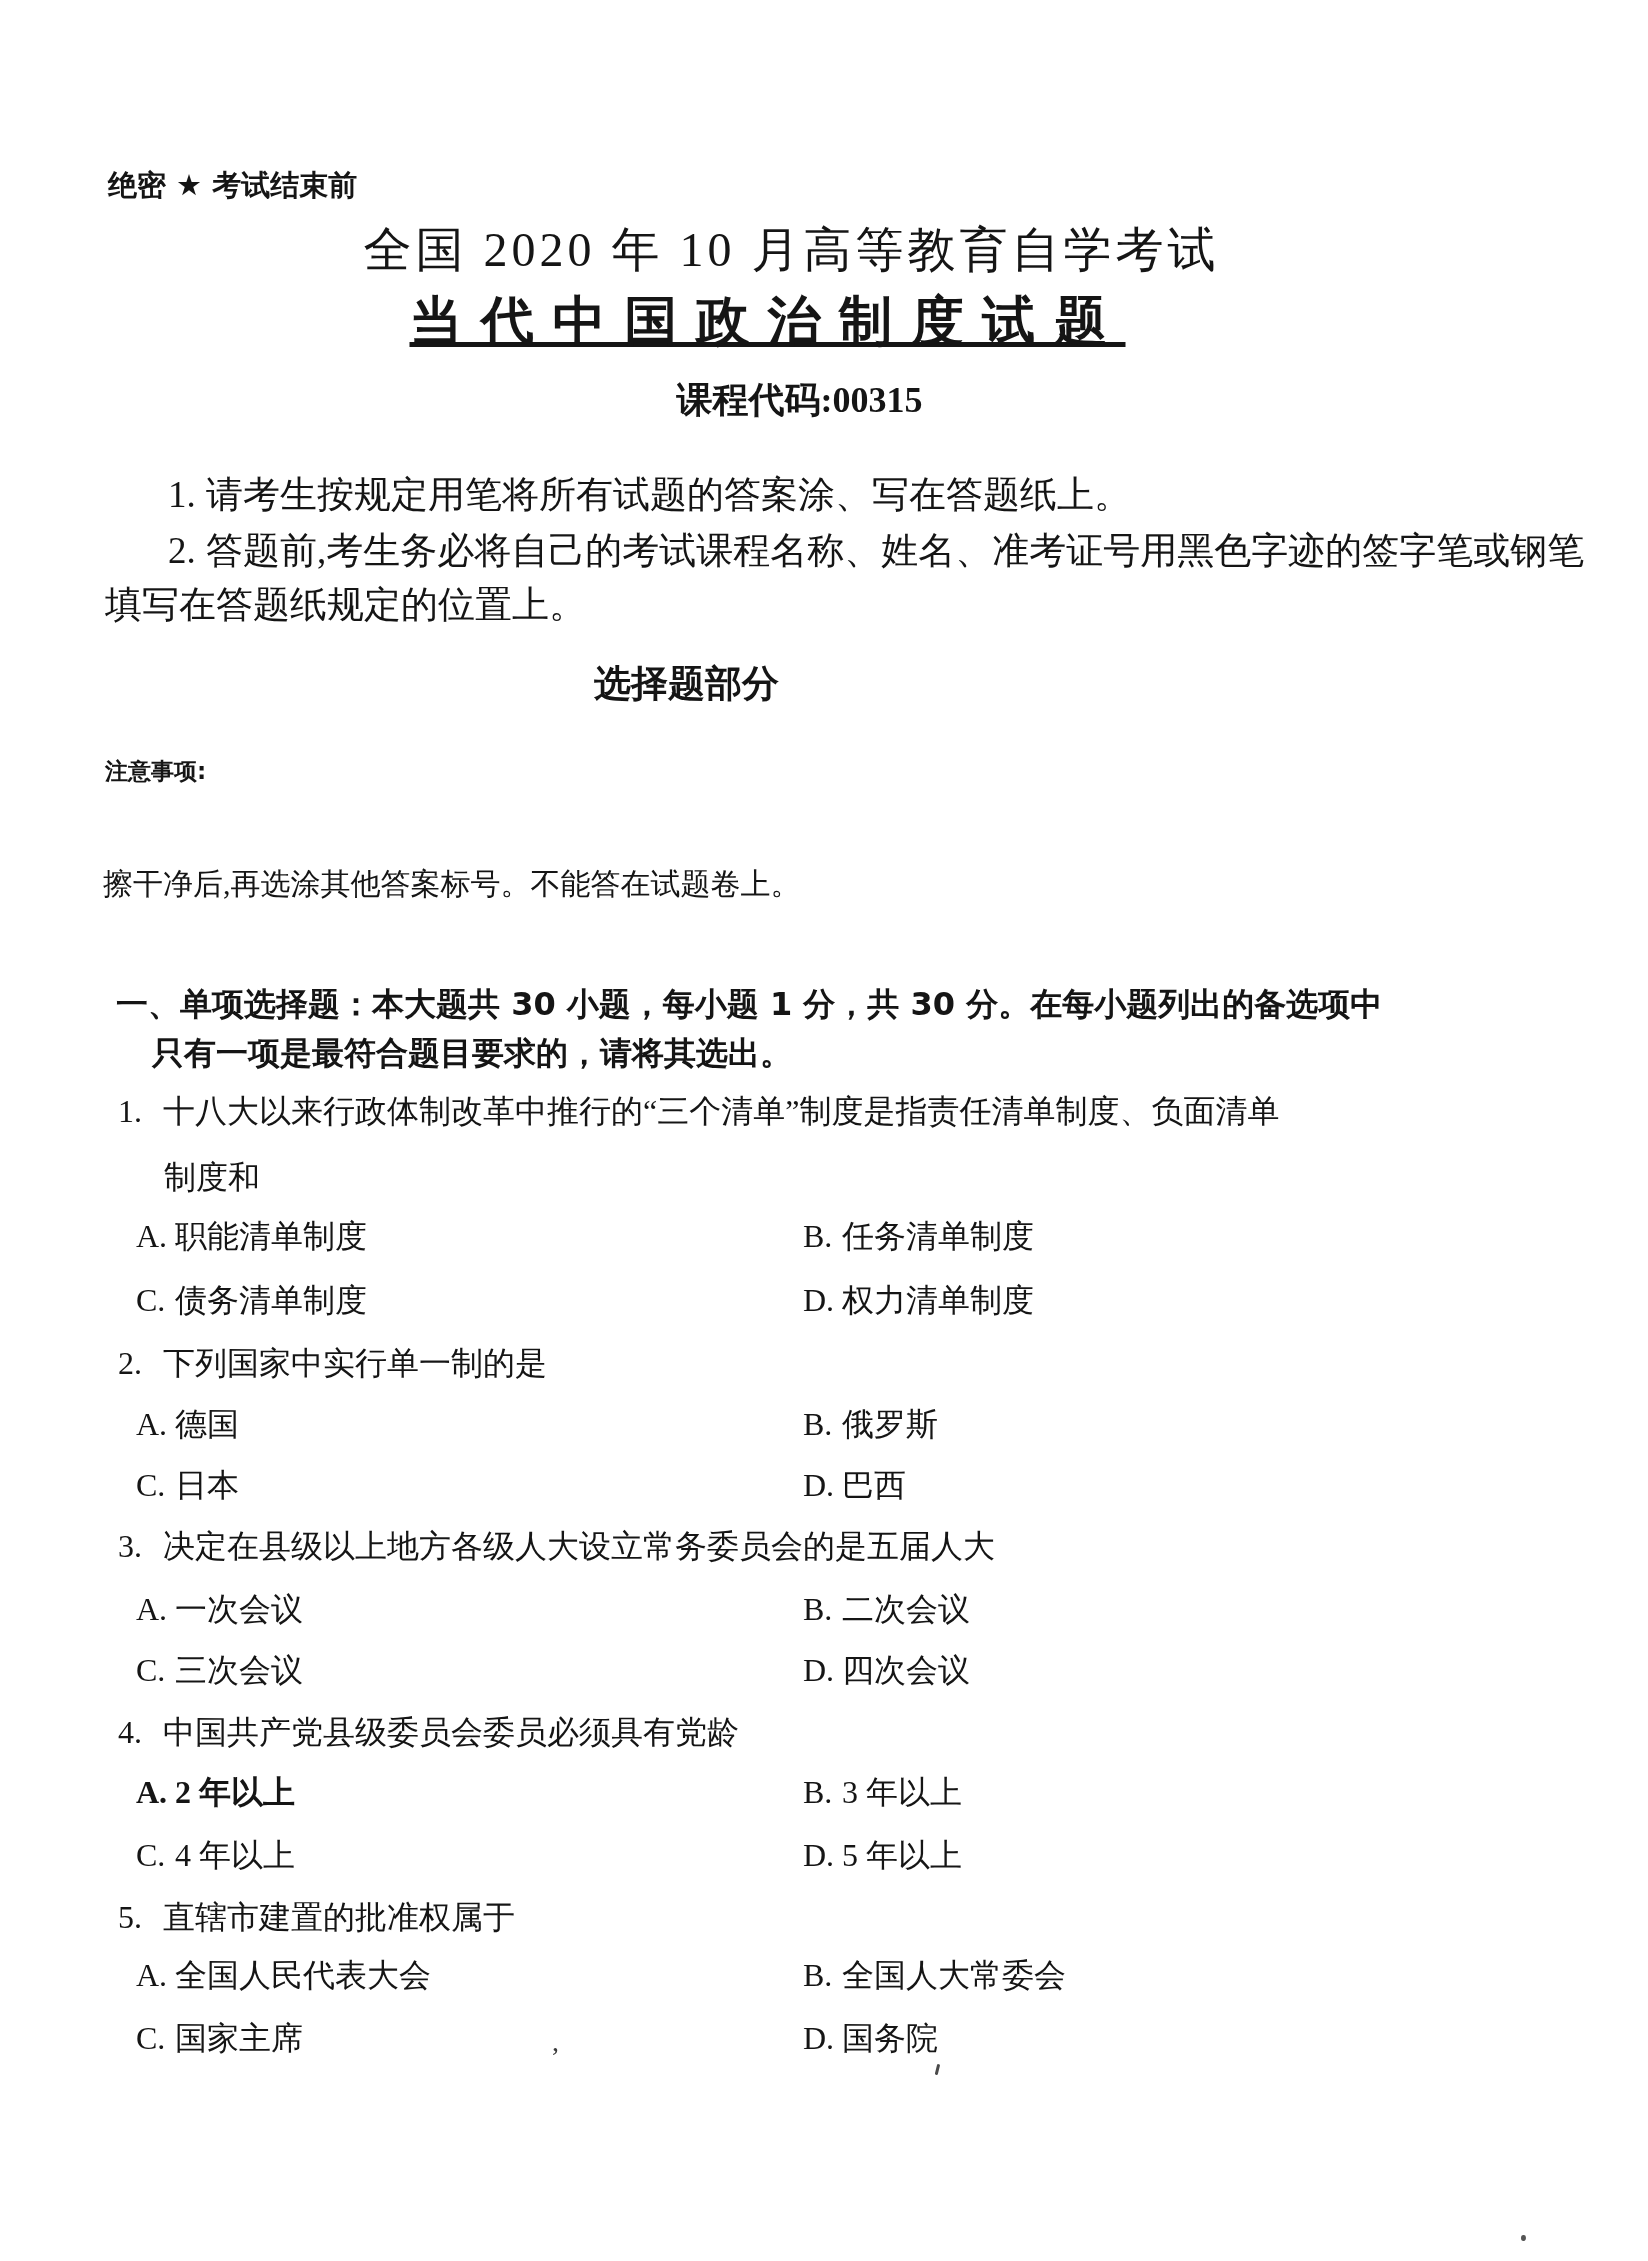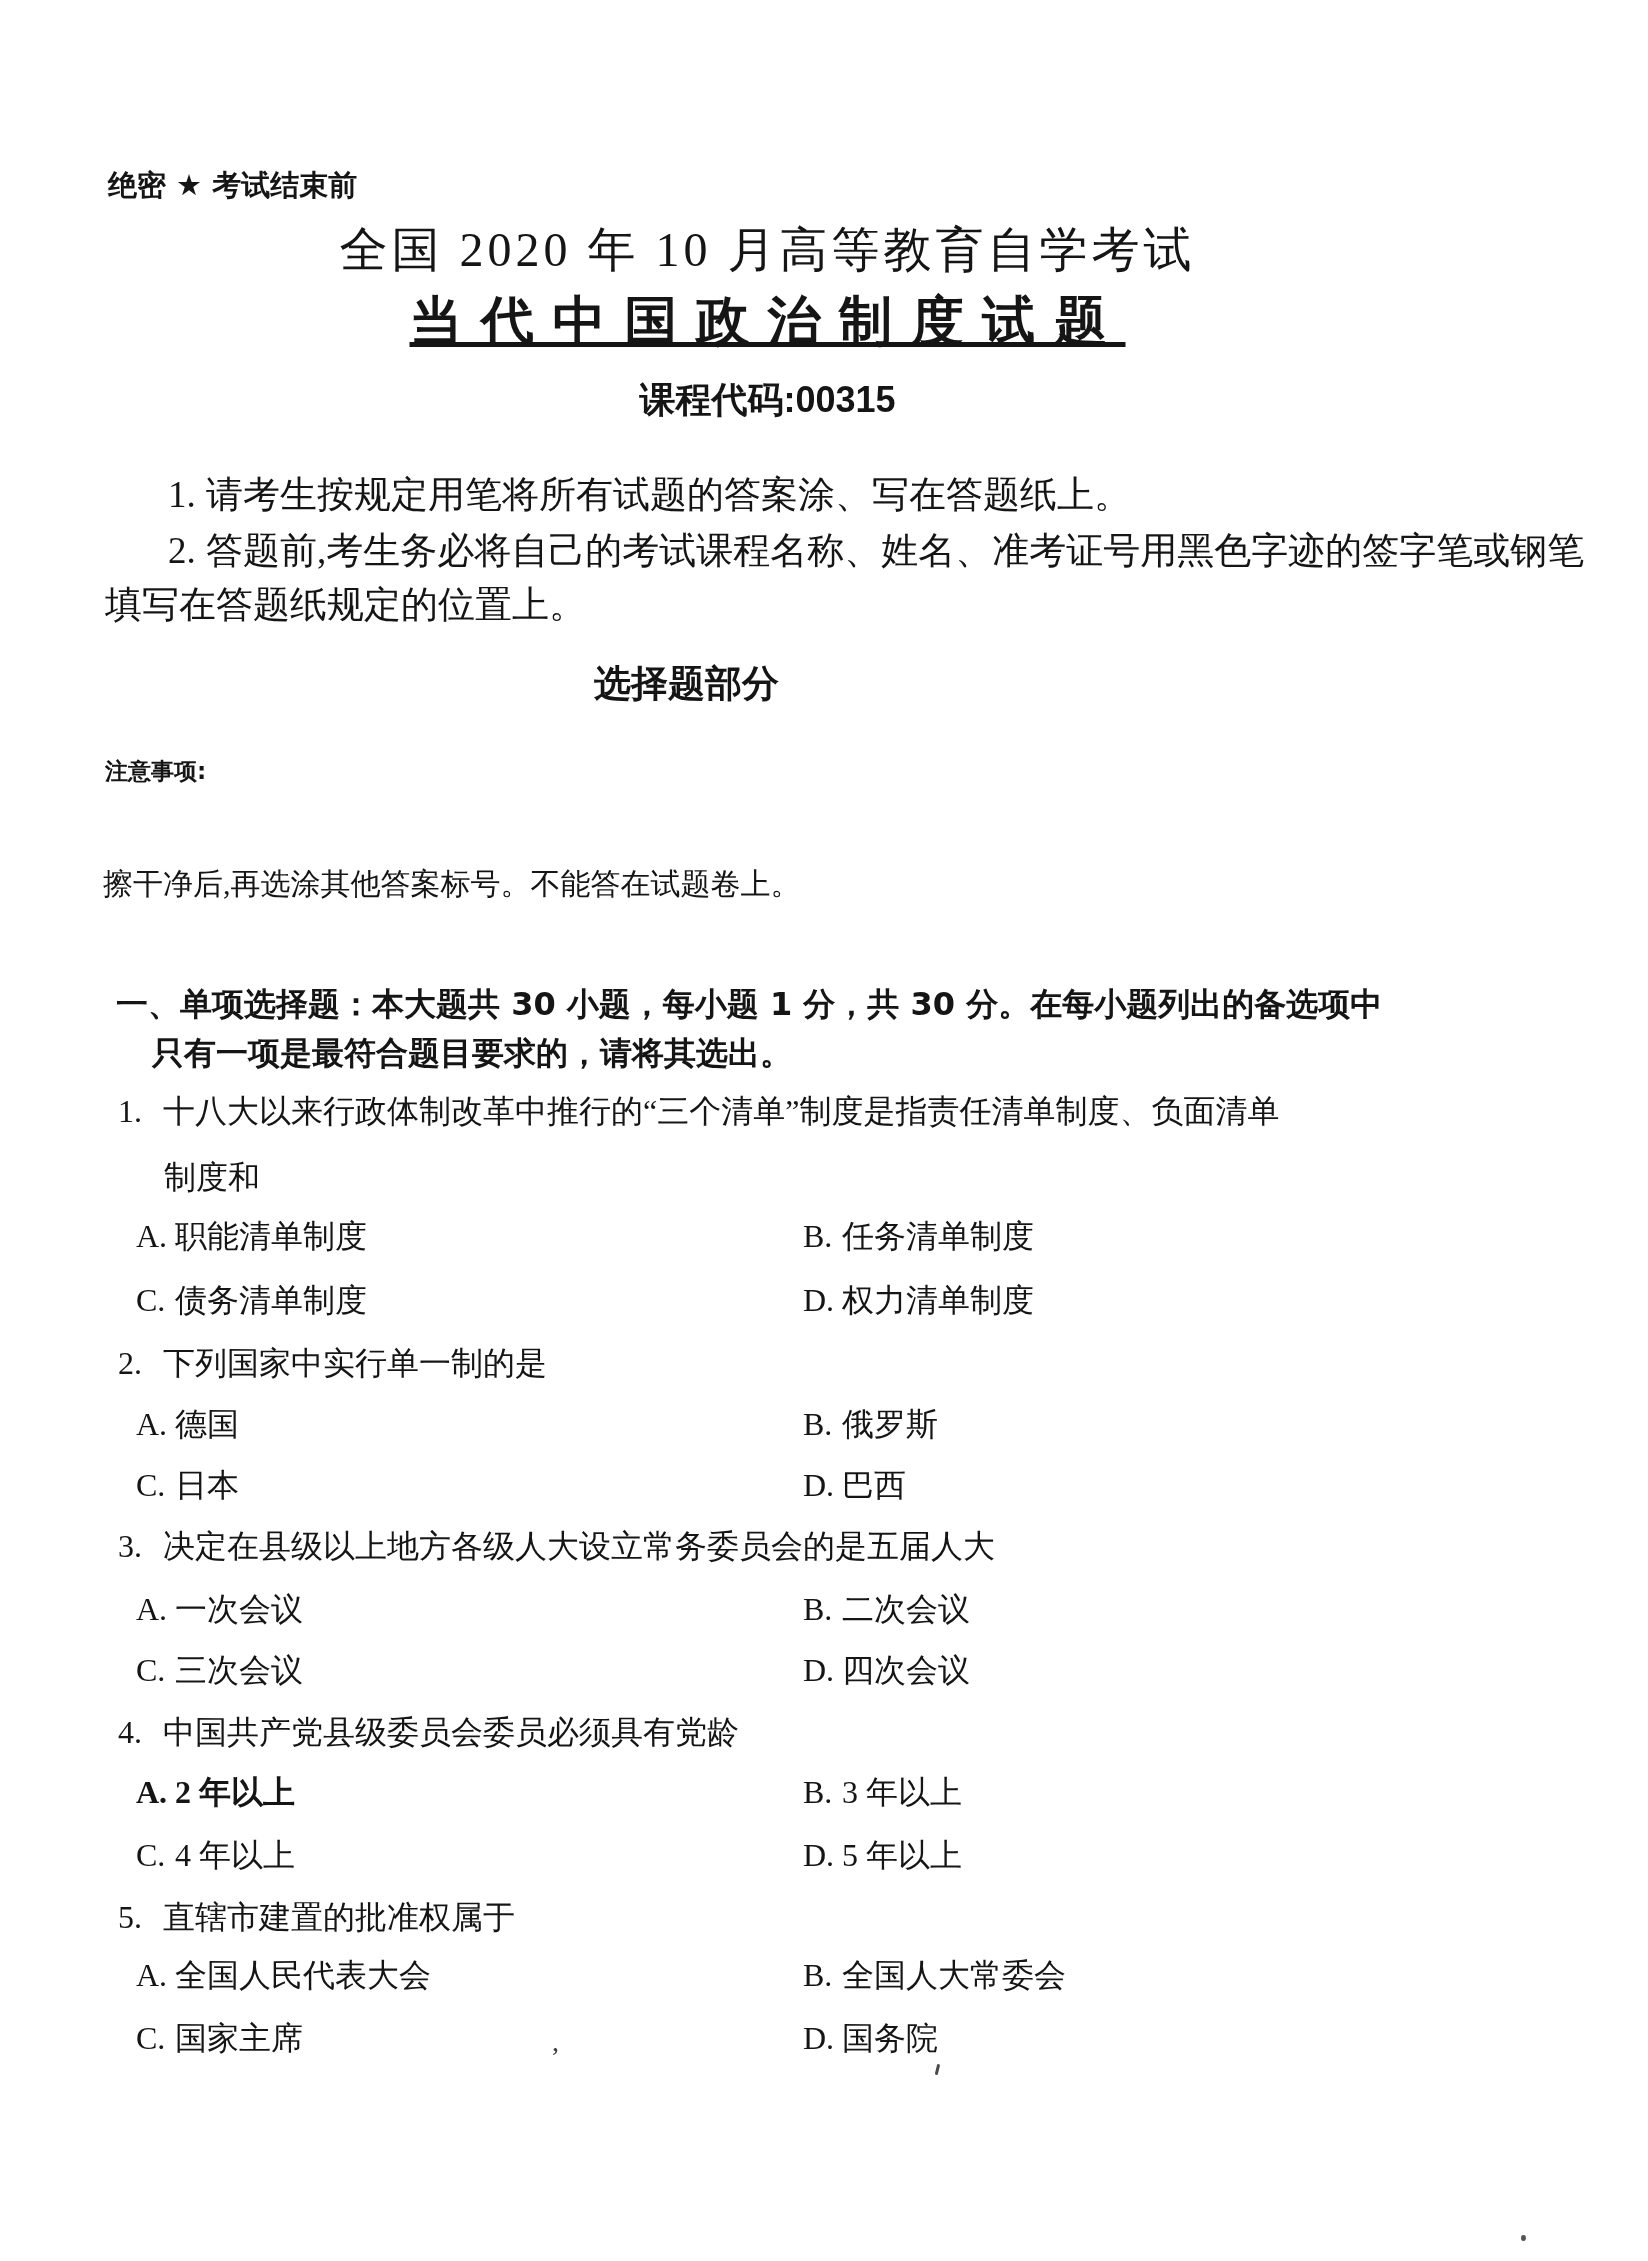--- a/index.html
+++ b/index.html
@@ -11,27 +11,27 @@
     color:#151515;
     overflow:hidden;
   }
   .line {
     position:absolute;
     white-space:nowrap;
     line-height:1;
   }
   .serif  { font-family:"Liberation Serif","DejaVu Serif",serif; }
   .sansb  { font-family:"DejaVu Sans","Liberation Sans",sans-serif; font-weight:700; }
-  .serifb { font-family:Liberation Sans, sans-serif; font-weight:700; }
+  .serifb { font-family:Liberation Serif, serif; font-weight:700;padding-left:32px; }
 
   .center-head { left:0; width:1535px; text-align:center; }
   .center-full { left:0; width:1373px; text-align:center; }
 
   .classification { font-size:29px; }
-  .exam-session   { font-size:48px; letter-spacing:4px; }
+  .exam-session   { font-size:48px; letter-spacing:4px;padding-left:24px; }
   .paper-title    { font-size:53px; letter-spacing:18.6px;text-decoration:underline; }
   .course-code    { font-size:36px; }
   .inst           { font-size:37px; }
   .section-title  { font-size:37px; }
   .notice-h       { font-size:23px; }
   .notice-t       { font-size:30px; }
   .part-h         { font-size:32px; }
   .qtext          { font-size:32px; }
 
   .instnum  { display:inline-block; min-width:38px; }

